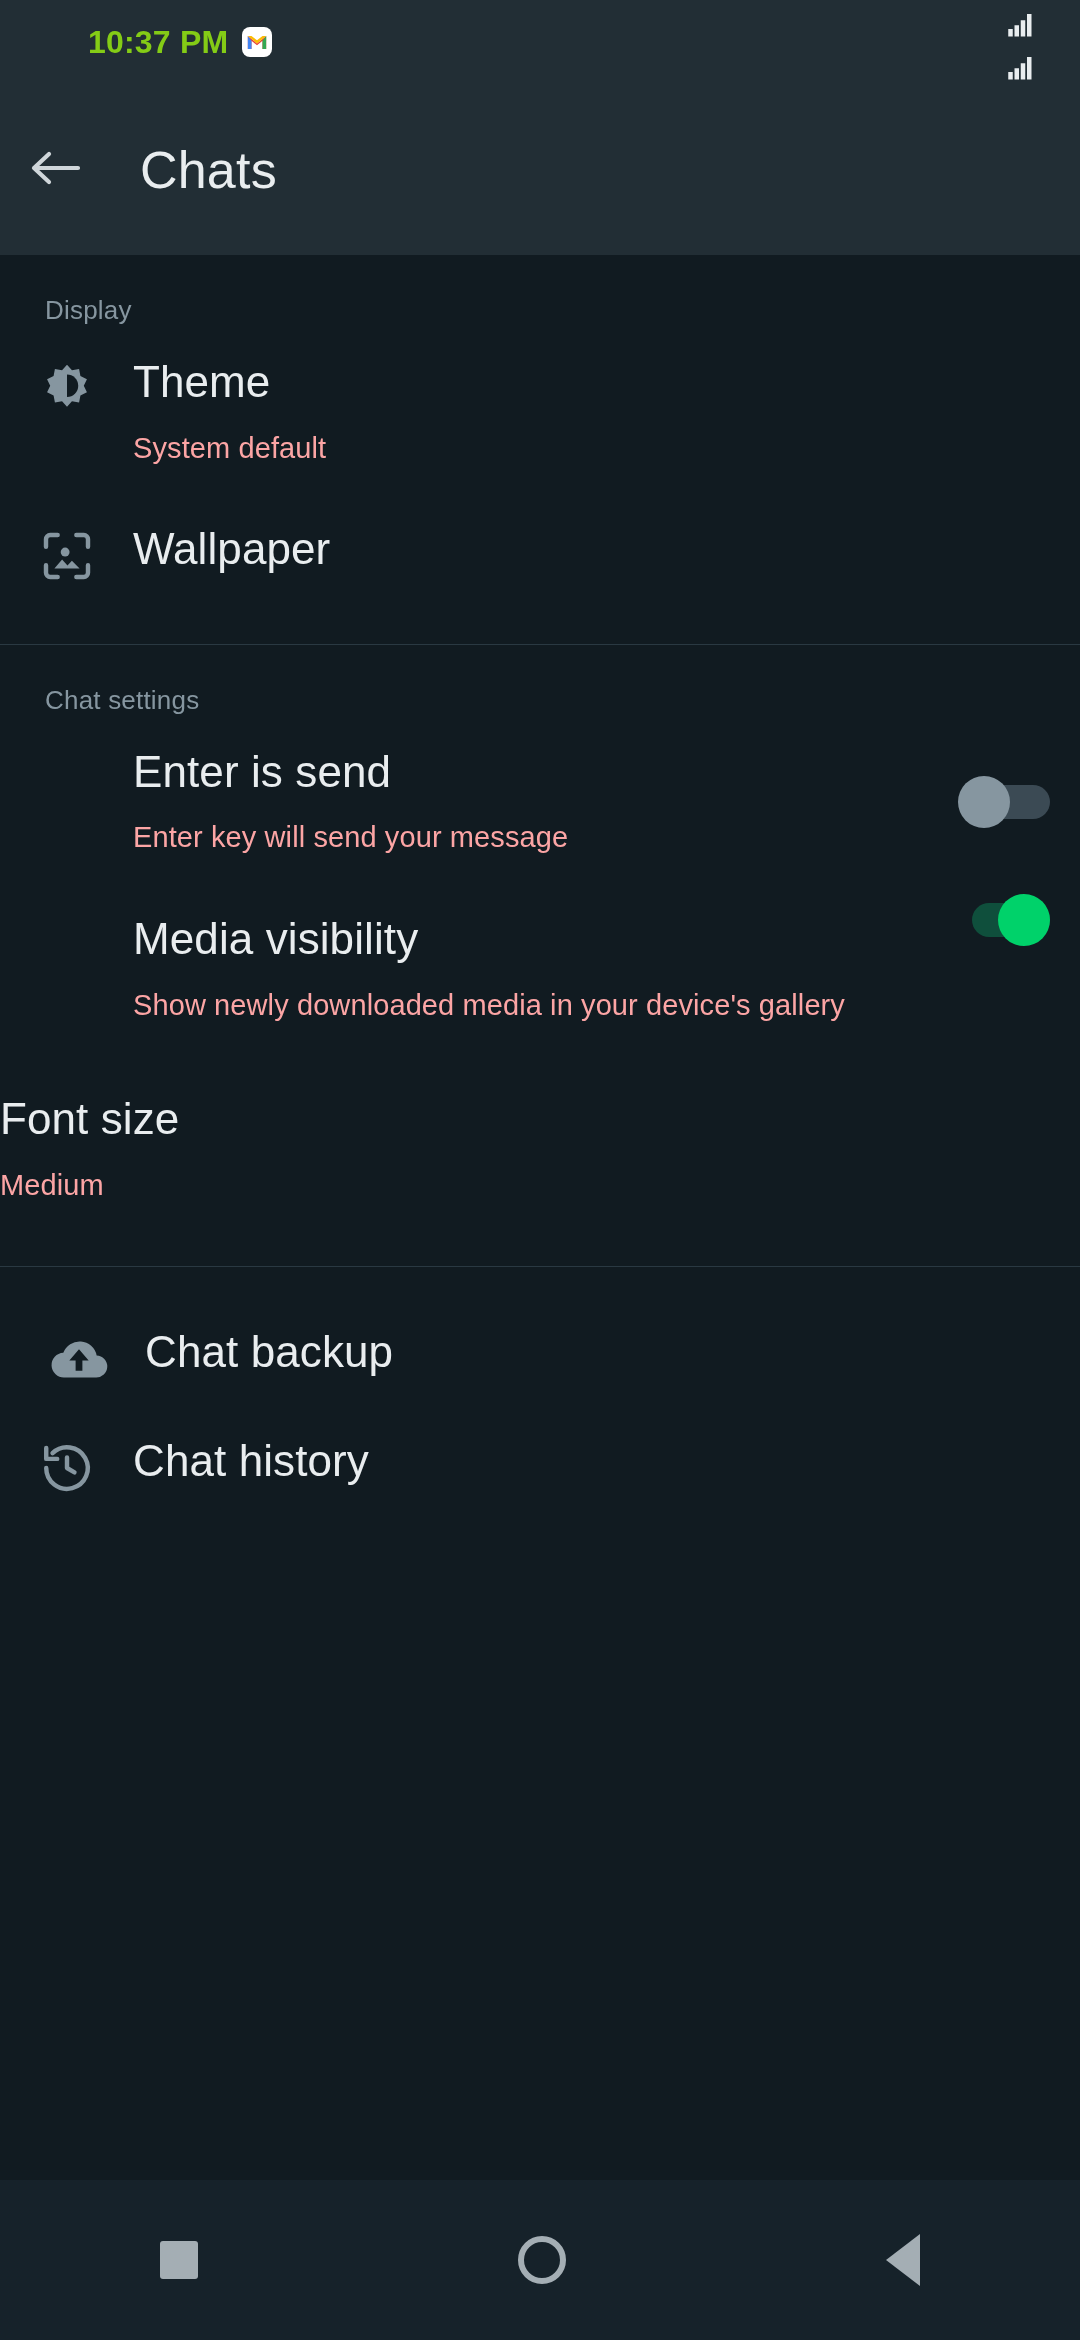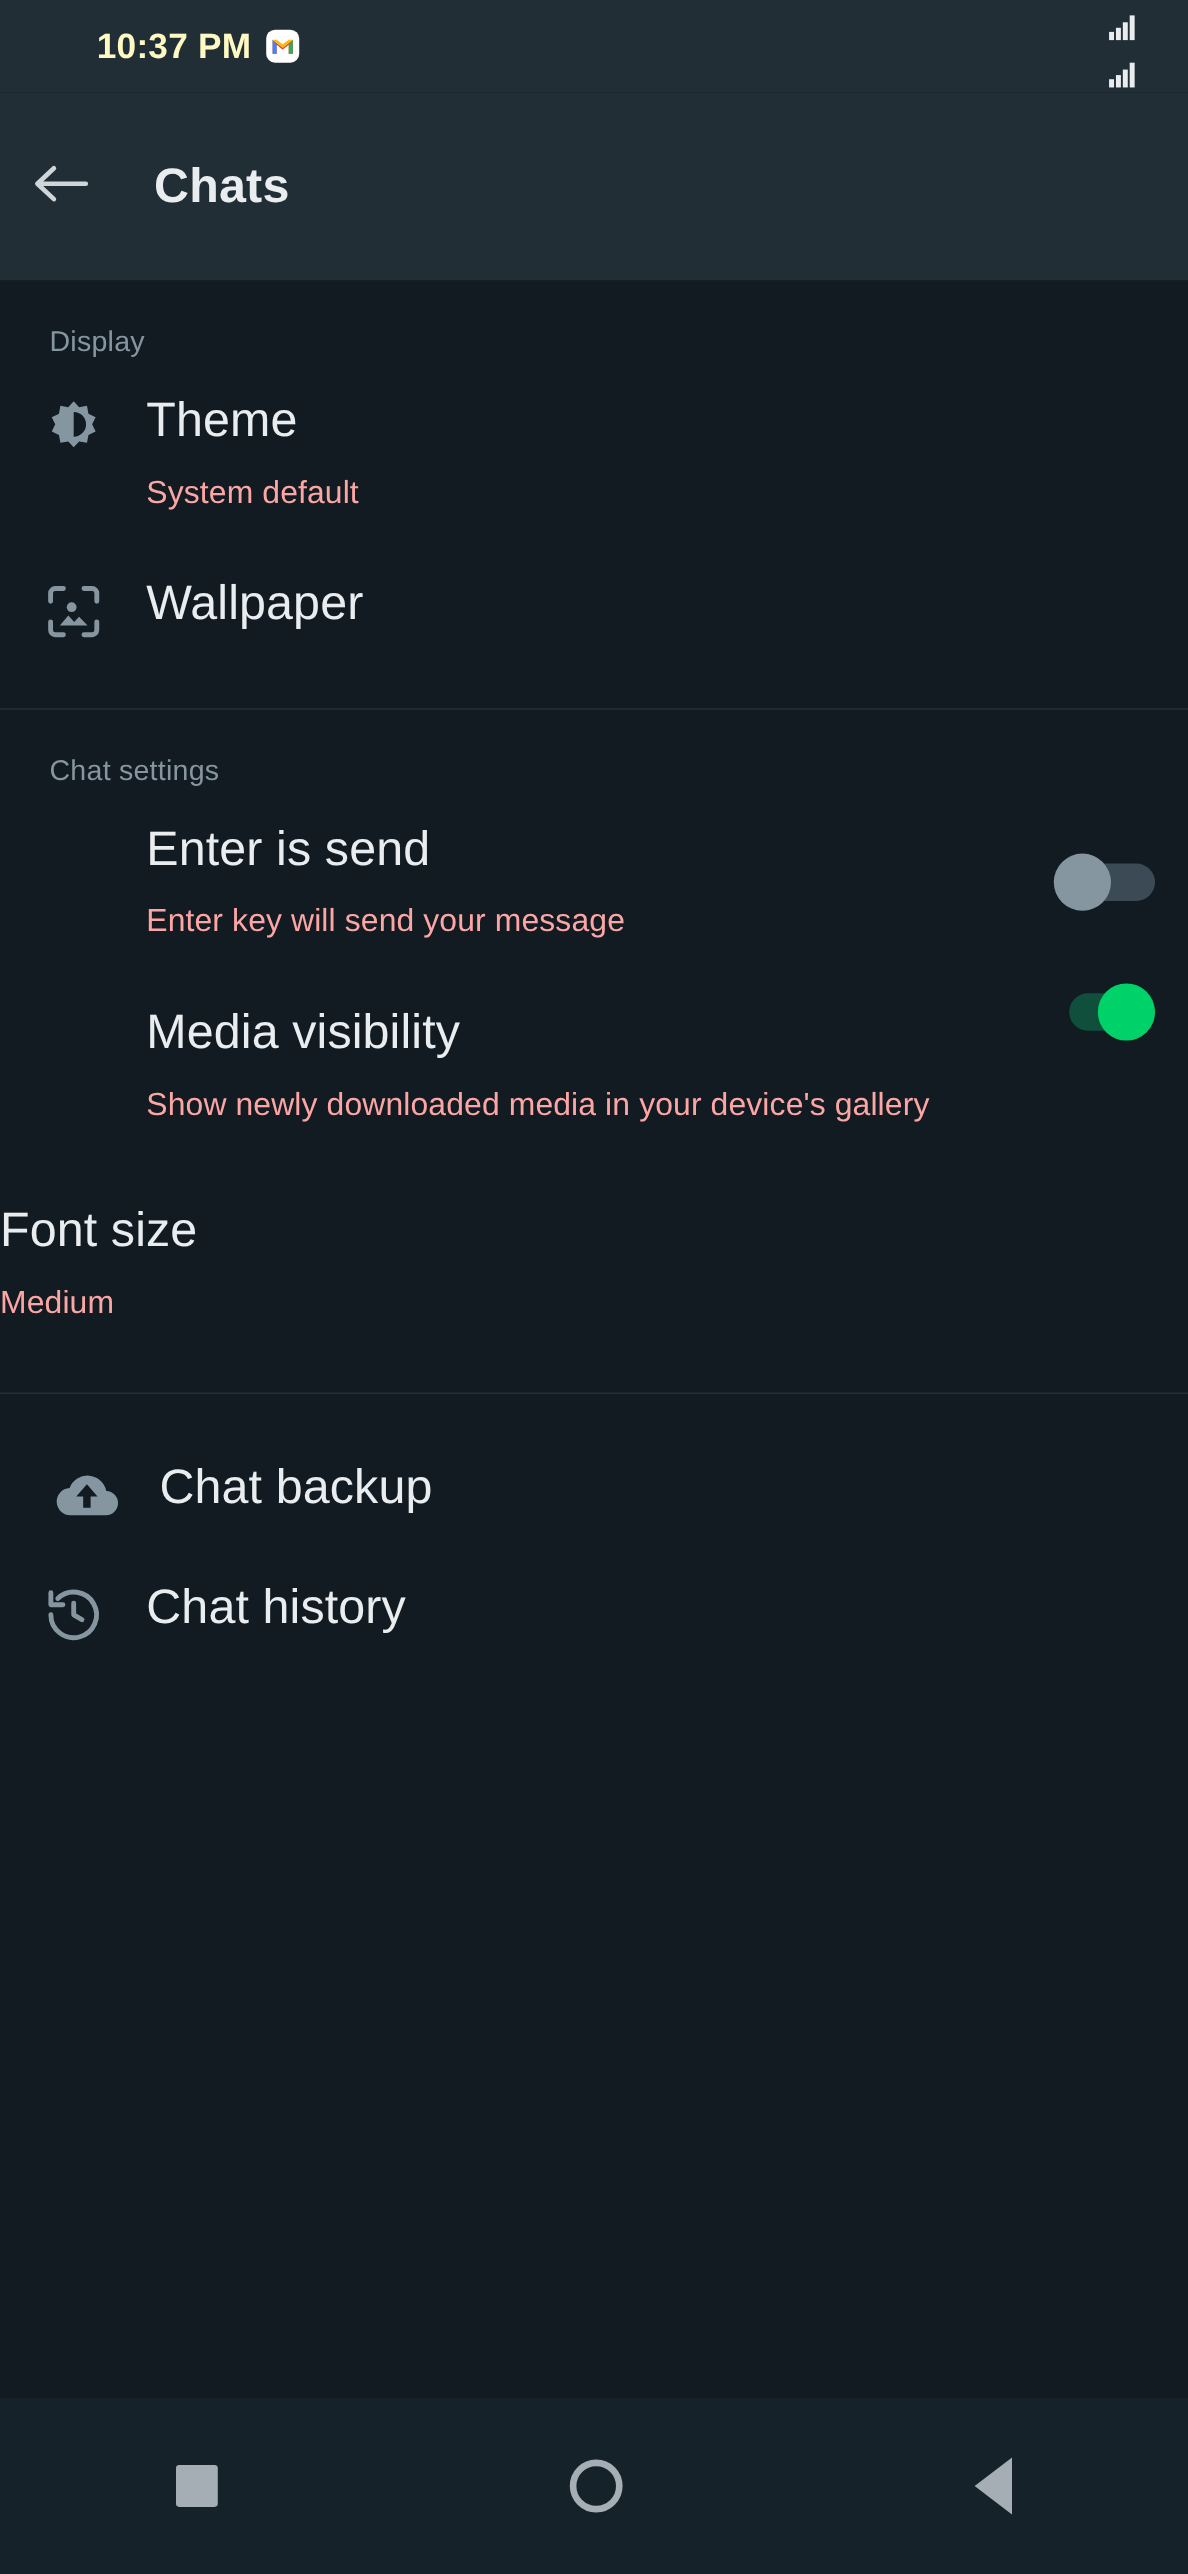--- a/index.html
+++ b/index.html
@@ -12,21 +12,21 @@
   #screen { position:relative; width:1080px; height:2340px; background:#111b21; }
 
   
   .statusbar {
     position:absolute; top:0; left:0; width:1080px; height:84px;
     background:#222e35;
     display:flex; align-items:center; justify-content:space-between;
     padding:0 34px 0 88px;
   }
   .sb-left { display:flex; align-items:center; gap:14px; }
-  .sb-time { color:#fef9c3; font-size:32px; font-weight:600; letter-spacing:0.2px; }
+  .sb-time { color:#84cc16; font-size:32px; font-weight:600; letter-spacing:0.2px; }
   .gmail-ico { width:30px; height:30px; border-radius:8px; background:#ffffff;
                display:flex; align-items:center; justify-content:center; }
   .sb-right { display:flex; align-items:center; gap:17px;flex-direction:column; }
   .sb-ico { display:flex; align-items:center; }
   .batt {
     width:48px; height:27px; border:2.5px solid #e9edef; border-radius:7px;
     position:relative; display:flex; align-items:center; justify-content:center;
   }
   .batt:after {
     content:""; position:absolute; right:-7px; top:8px;
@@ -35,21 +35,21 @@
   .batt span { font-size:17px; color:#e9edef; font-weight:700; line-height:1; }
 
   
   .toolbar {
     position:absolute; top:84px; left:0; width:1080px; height:171px;
     background:#222e35; display:flex; align-items:center;
   }
   .back-btn { width:96px; display:flex; align-items:center; justify-content:center;
               margin-left:8px; }
   .toolbar-title {
-    color:#e9edef; font-size:44px; font-weight:700; margin-left:36px;
+    color:#e9edef; font-size:52px; font-weight:400; margin-left:36px;
     letter-spacing:0.2px;
   }
 
   
   .content { position:absolute; top:255px; left:0; width:1080px; bottom:0; background:#111b21; }
   .section { position:relative; }
   .divider { height:1px; background:#2a3942; width:100%; }
 
   .sec-header {
     color:#8696a0; font-size:26px; font-weight:500;

